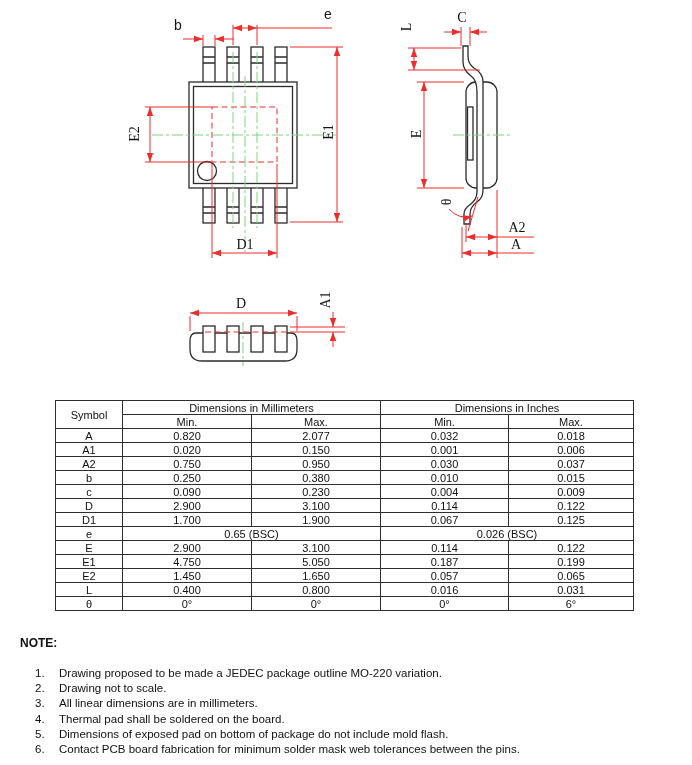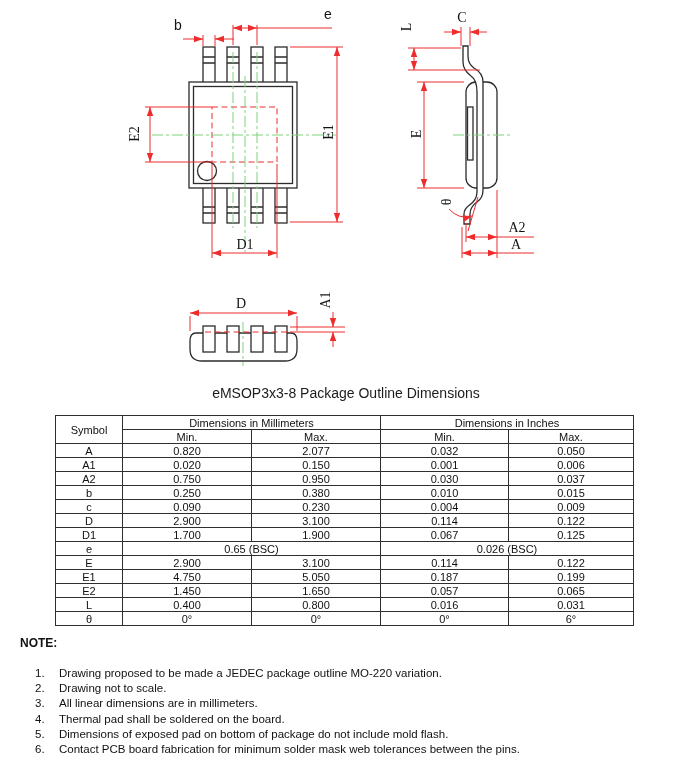--- a/index.html
+++ b/index.html
@@ -19,21 +19,21 @@
   .arr1 { marker-end:url(#ar); }
   text.lbl  { fill:#141414; font-family:"Liberation Serif", serif; font-size:14px; }
   text.lbls { fill:#141414; font-family:"Liberation Sans", sans-serif; font-size:14px; }
 
   .title {
     position:absolute; left:0; top:385; top:385px; width:692px;
     text-align:center; font-size:14px; color:#1c1c1c;
   }
 
   table.dims {
-    position:absolute; left:55px; top:415px; width:578px;
+    position:absolute; left:55px; top:400px; width:578px;
     border-collapse:collapse; table-layout:fixed; font-size:11px; color:#101010;
   }
   table.dims td, table.dims th {
     border:1px solid #2e2e2e; text-align:center; vertical-align:middle;
     padding:0; height:13px; line-height:12px; font-weight:normal;
     overflow:hidden; white-space:nowrap;
   }
 
   .notes { position:absolute; left:20px; top:636px; width:655px; }
   .notes-heading { font-weight:bold; font-size:12px; margin-bottom:16px; }
@@ -198,21 +198,20 @@
       <g>
         <line class="dim" x1="290" y1="327" x2="345" y2="327"></line>
         <line class="dim" x1="290" y1="332" x2="345" y2="332"></line>
         <line class="dim arr1" x1="333" y1="312" x2="333" y2="327"></line>
         <line class="dim arr1" x1="333" y1="347" x2="333" y2="332"></line>
         <text class="lbl" x="325" y="305" text-anchor="middle" transform="rotate(-90 325 300)">A1</text>
       </g>
     </g>
   </svg>
 
-  <div class="title">eMSOP3x3-8 Package Outline Dimensions</div>
 
   <table class="dims">
     <colgroup>
       <col style="width:67px">
         <col style="width:129px">
         <col style="width:129px">
       <col style="width:128px">
         <col style="width:125px">
     </colgroup>
     <thead>
@@ -227,21 +226,21 @@
         <th>Min.</th>
         <th>Max.</th>
       </tr>
     </thead>
     <tbody>
         <tr>
           <td>A</td>
           <td>0.820</td>
           <td>2.077</td>
           <td>0.032</td>
-          <td>0.050</td>
+          <td>0.018</td>
         </tr>
         <tr>
           <td>A1</td>
           <td>0.020</td>
           <td>0.150</td>
           <td>0.001</td>
           <td>0.006</td>
         </tr>
         <tr>
           <td>A2</td>

